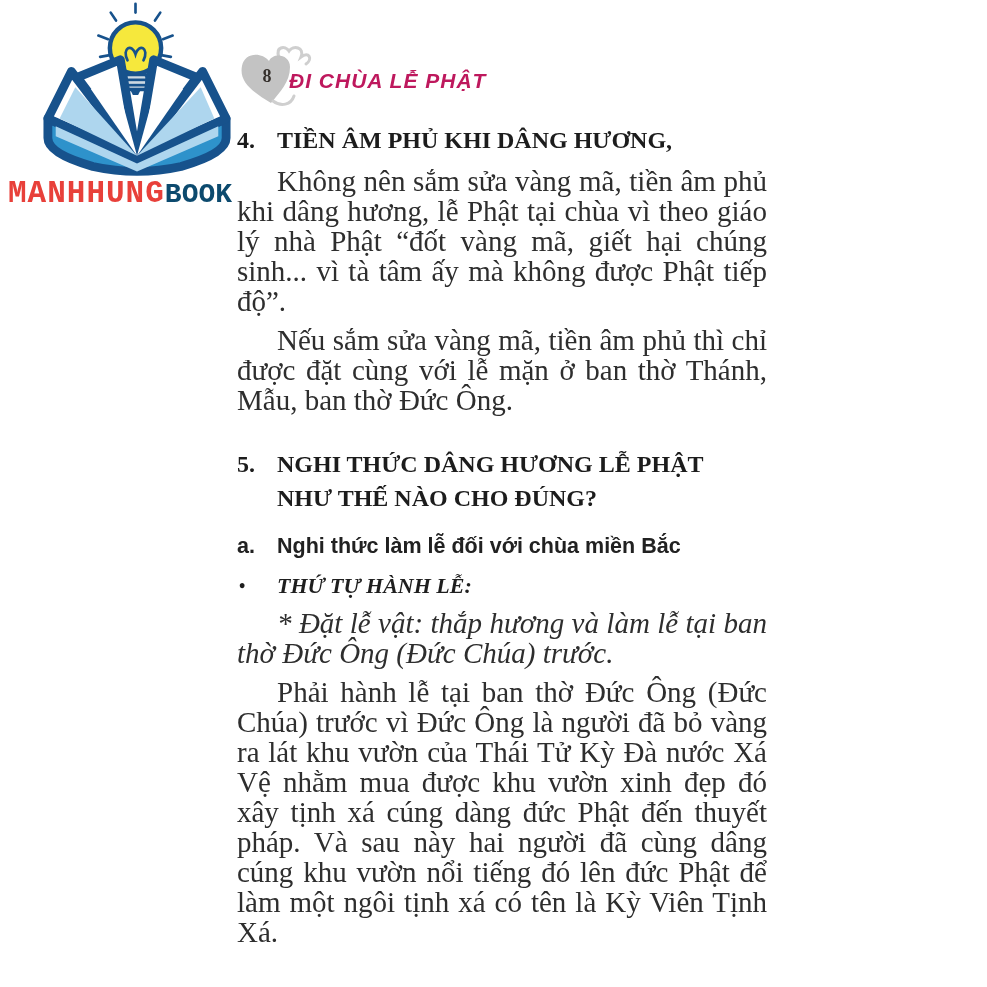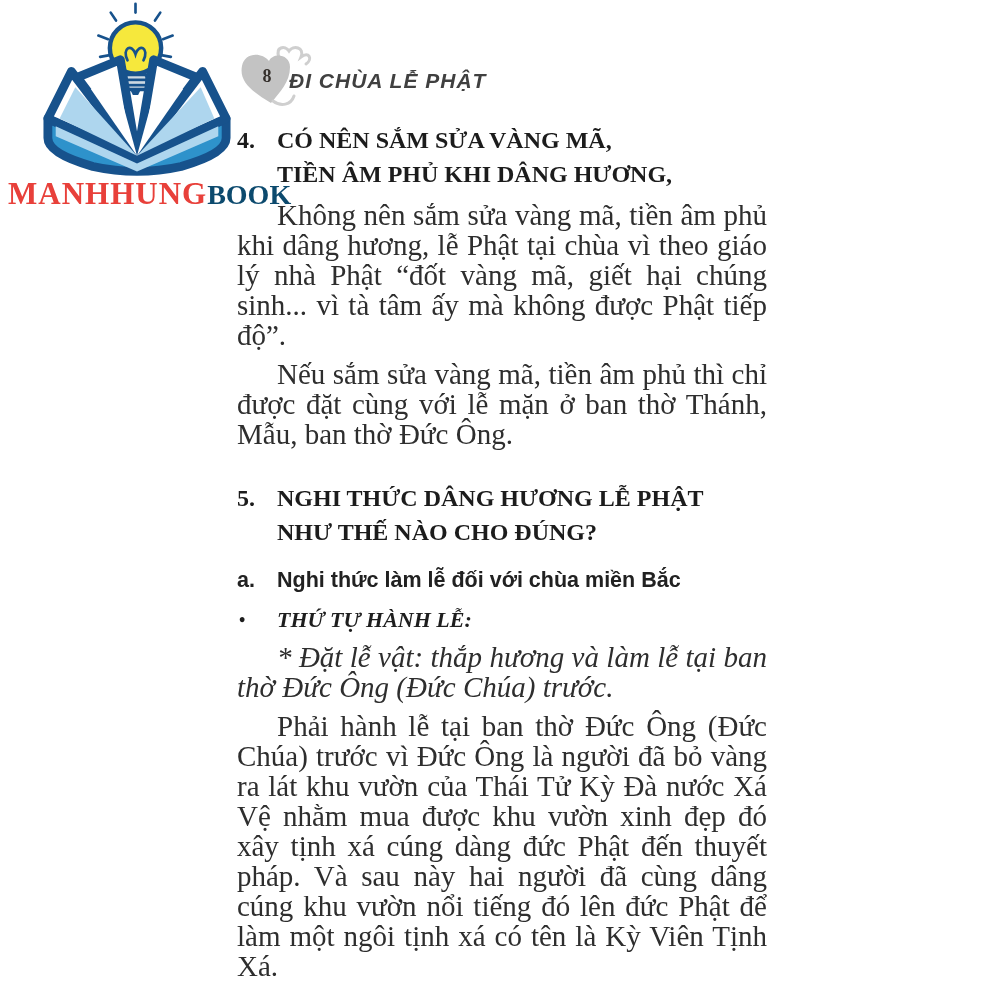--- a/index.html
+++ b/index.html
@@ -8,39 +8,39 @@
     font-family:"Liberation Serif", serif;overflow:hidden;
   }
 
   
   .watermark{position:absolute;left:0;top:0;width:300px;height:230px;z-index:1;}
   .bulb-svg{position:absolute;left:78px;top:2px;width:115px;height:115px;}
   .book-svg{position:absolute;left:33px;top:48px;width:208px;height:142px;}
   .brand{
     position:absolute;left:8px;top:176px;white-space:nowrap;
     display:flex;align-items:baseline;
-    font-family:Liberation Serif, serif;
+    font-family:Liberation Mono, monospace;
   }
   .brand-first{font-size:31px;font-weight:600;letter-spacing:1px;color:#e8403a;}
   .brand-second{font-size:28px;font-weight:700;letter-spacing:0px;color:#0c4a6e;}
 
   
   .page-col{position:absolute;left:237px;top:45px;width:530px;z-index:2;color:#2d2d2d;}
 
   .page-header{position:relative;height:72px;}
   .ornament-svg{position:absolute;left:-4px;top:0;width:82px;height:64px;}
   .page-number{
     position:absolute;left:18px;top:21px;width:24px;text-align:center;
     font-size:18px;font-weight:700;color:#35302c;
   }
   .chapter-title{
     position:absolute;left:52px;top:24px;
     font-family:"Liberation Sans", sans-serif;
     font-style:italic;font-weight:700;font-size:21px;
-    letter-spacing:1px;color:#404040;white-space:nowrap;
+    letter-spacing:1px;color:#be185d;white-space:nowrap;
   }
 
   .sec-heading{display:grid;grid-template-columns:40px 1fr;
     font-weight:700;font-size:24px;line-height:34px;color:#1c1c1c;}
   .sec-heading .num{grid-row:1 / span 3;}
   .sec4{margin-top:6px;}
   .sec5{margin-top:32px;}
 
   p.body{
     margin:0;margin-top:9px;font-size:29px;line-height:30px;
@@ -107,21 +107,20 @@
       <path d="M46,12 C42,2 52,0 56,6 C60,0 72,2 68,12 C76,6 80,14 73,19" fill="none" stroke="#cfcfcf" stroke-width="3" stroke-linecap="round"></path>
       <path d="M38,58 C18,46 6,36 9,21 C11,8 28,6 36,16 C40,7 57,9 57,22 C57,37 47,47 38,58 Z" fill="#c3c3c3"></path>
       <path d="M40,56 C48,62 58,60 61,51" fill="none" stroke="#cfcfcf" stroke-width="3" stroke-linecap="round"></path>
     </svg>
     <span class="page-number">8</span>
     <span class="chapter-title">ĐI CHÙA LỄ PHẬT</span>
   </div>
 
   <div class="sec-heading sec4">
     <span class="num">4.</span>
-    <span>CÓ NÊN SẮM SỬA VÀNG MÃ,</span>
     <span>TIỀN ÂM PHỦ KHI DÂNG HƯƠNG,</span>
   </div>
 
   <p class="body">Không nên sắm sửa vàng mã, tiền âm phủ khi dâng hương, lễ Phật tại chùa vì theo giáo lý nhà Phật “đốt vàng mã, giết hại chúng sinh... vì tà tâm ấy mà không được Phật tiếp độ”.</p>
   <p class="body">Nếu sắm sửa vàng mã, tiền âm phủ thì chỉ được đặt cùng với lễ mặn ở ban thờ Thánh, Mẫu, ban thờ Đức Ông.</p>
 
   <div class="sec-heading sec5">
     <span class="num">5.</span>
     <span>NGHI THỨC DÂNG HƯƠNG LỄ PHẬT</span>
     <span>NHƯ THẾ NÀO CHO ĐÚNG?</span>

